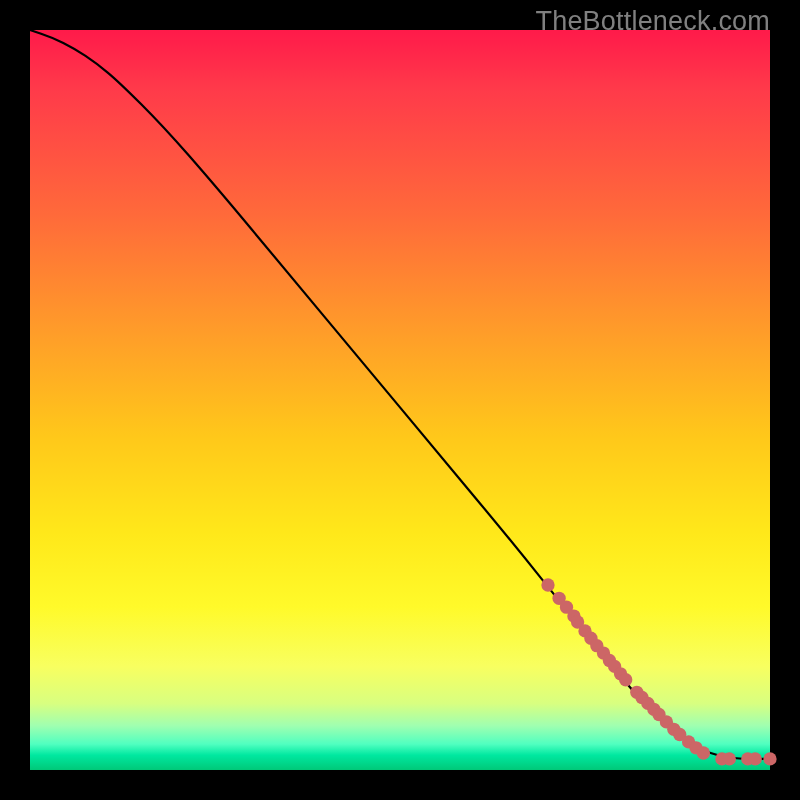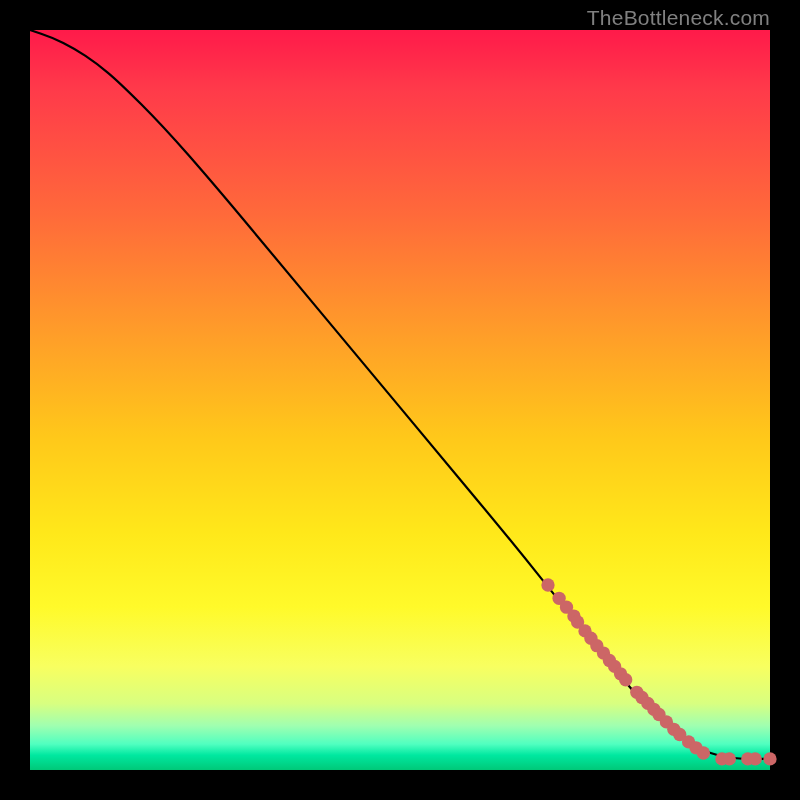--- a/index.html
+++ b/index.html
@@ -39,21 +39,21 @@
       #50ffc0 96.5%,
       #00e8a0 98%,
       #00c878 100%
     );
   }
   .watermark {
     position: absolute;
     top: 6px;
     right: 30px;
     color: #808080;
-    font-size: 21px;
+    font-size: 27px;
     font-weight: 400;
     letter-spacing: 0.2px;
   }
   svg.curve {
     position: absolute;
     left: 0;
     top: 0;
     width: 740px;
     height: 740px;
     overflow: visible;

